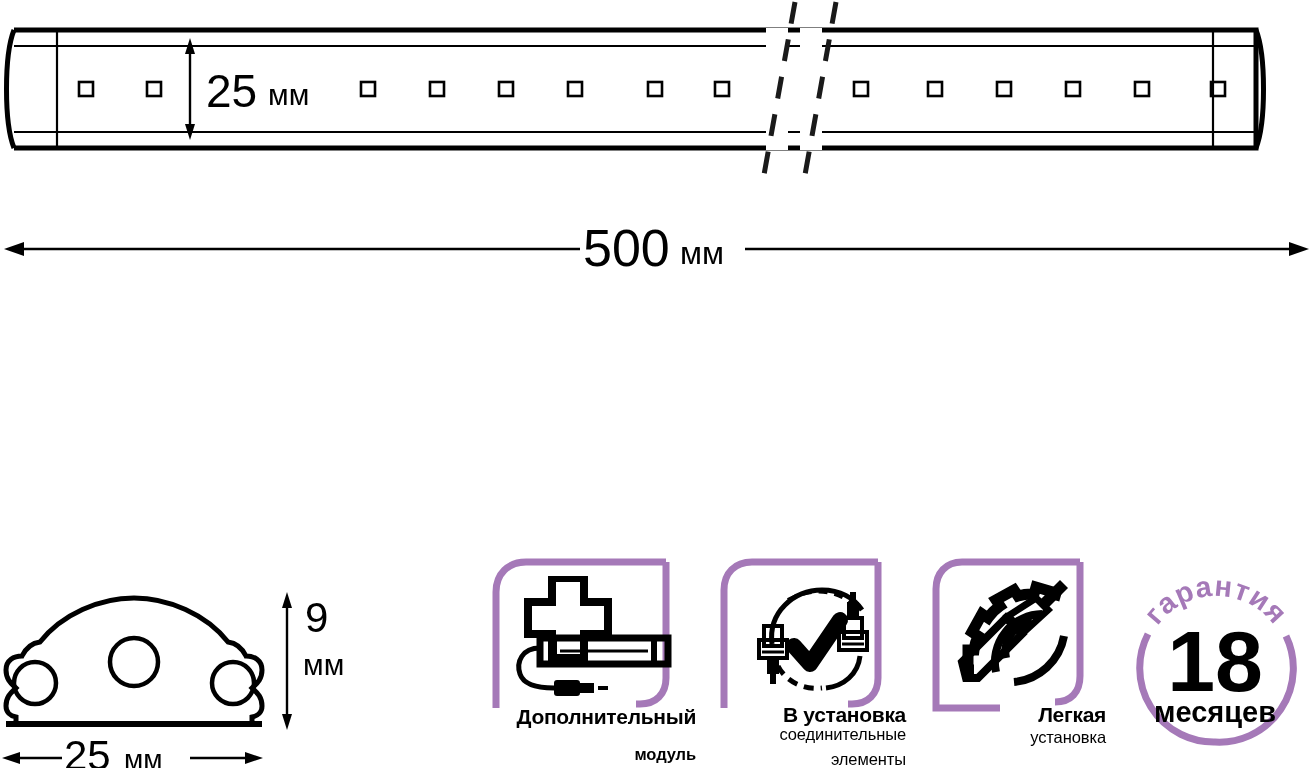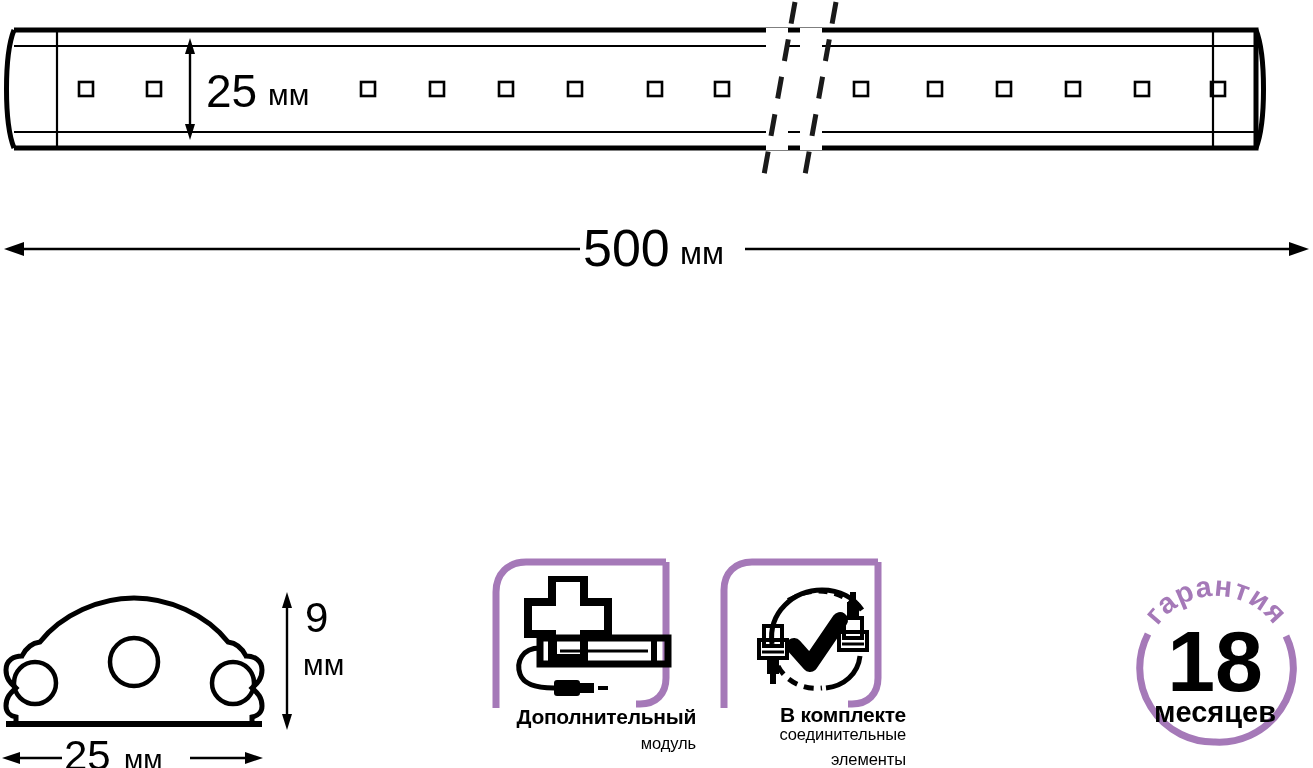--- a/index.html
+++ b/index.html
@@ -212,21 +212,21 @@
         <line x1="50" y1="75" x2="138" y2="75" stroke="#000" stroke-width="3"></line>
 
         <path d="M 30 72 C 12 72, 6 86, 10 98 C 14 110, 30 112, 44 112" fill="none" stroke="#000" stroke-width="5"></path>
 
         <rect x="44" y="104" width="26" height="16" rx="3" fill="#000"></rect>
         <rect x="70" y="107" width="14" height="10" fill="#000"></rect>
         <line x1="88" y1="112" x2="98" y2="112" stroke="#000" stroke-width="4"></line>
       </svg>
       <div class="feature-caption" style="top:150px;">
         <div class="feature-title">Дополнительный</div>
-        <div class="feature-sub" style="margin-top:8px;">модуль</div>
+        <div class="feature-sub" style="margin-top:19px;font-weight:bold;">модуль</div>
       </div>
     </div>
 
     <div class="feature" id="feature-2">
       <svg class="feature-frame" width="190" height="160" viewBox="0 0 190 160">
         <path d="M 162 6 L 36 6 C 19 6, 8 17, 8 34 L 8 152" fill="none" stroke="#A579B8" stroke-width="7"></path>
         <path d="M 162 6 L 162 122 C 162 138, 152 148, 136 148 L 132 148" fill="none" stroke="#A579B8" stroke-width="7"></path>
       </svg>
       <svg class="feature-glyph" style="left:26px; top:22px;" width="140" height="118" viewBox="0 0 140 118">
 
@@ -251,26 +251,57 @@
           <rect x="97" y="54" width="28" height="18" fill="none" stroke="#000" stroke-width="4"></rect>
           <line x1="100" y1="60" x2="122" y2="60" stroke="#000" stroke-width="3"></line>
           <line x1="100" y1="66" x2="122" y2="66" stroke="#000" stroke-width="3"></line>
           <rect x="105" y="24" width="12" height="16" fill="#000"></rect>
           <rect x="108" y="14" width="6" height="10" fill="#000"></rect>
         </g>
 
         <path d="M 52 68 L 68 86 L 98 42" fill="none" stroke="#000" stroke-width="16" stroke-linecap="round" stroke-linejoin="round"></path>
       </svg>
       <div class="feature-caption" style="top:148px;">
-        <div class="feature-title">В комплекте</div>
+        <div class="feature-title">В установка</div>
         <div class="feature-sub" style="margin-top:1px;">соединительные</div>
         <div class="feature-sub" style="margin-top:8px;">элементы</div>
       </div>
     </div>
 
+    <div class="feature" id="feature-3">
+      <svg class="feature-frame" width="178" height="160" viewBox="0 0 178 160">
+        <path d="M 152 6 L 34 6 C 18 6, 8 17, 8 33 L 8 152 L 72 152" fill="none" stroke="#A579B8" stroke-width="7"></path>
+        <path d="M 152 6 L 152 120 C 152 136, 143 146, 127 146" fill="none" stroke="#A579B8" stroke-width="7"></path>
+      </svg>
+      <svg class="feature-glyph" style="left:20px; top:18px;" width="140" height="122" viewBox="0 0 140 122">
+
+        <path d="M 26 96
+                 L 20 96 L 20 76 L 26 76
+                 A 46 46 0 0 1 30 62
+                 L 24 58 L 34 40 L 40 44
+                 A 46 46 0 0 1 52 32
+                 L 48 26 L 66 16 L 70 22
+                 A 46 46 0 0 1 86 20
+                 L 88 13 L 108 19 L 106 26" fill="none" stroke="#000" stroke-width="11" stroke-linejoin="miter"></path>
+
+        <path d="M 58 84 A 30 30 0 0 1 84 48" fill="none" stroke="#000" stroke-width="8"></path>
+        <path d="M 48 98 A 48 48 0 0 1 94 40" fill="none" stroke="#000" stroke-width="8"></path>
+        <path d="M 66 108 A 56 56 0 0 0 116 62" fill="none" stroke="#000" stroke-width="8"></path>
+
+        <g>
+          <path d="M 18 104 L 14 88 L 58 44 L 74 60 L 30 104 Z" fill="none" stroke="#000" stroke-width="8"></path>
+          <path d="M 60 42 L 76 58 L 100 36 L 88 24 Z" fill="none" stroke="#000" stroke-width="7"></path>
+          <path d="M 92 26 L 112 6 L 120 14 L 100 34 Z" fill="#000"></path>
+        </g>
+      </svg>
+      <div class="feature-caption" style="top:148px;">
+        <div class="feature-title">Легкая</div>
+        <div class="feature-sub" style="margin-top:4px;">установка</div>
+      </div>
+    </div>
 
     <div class="feature" id="warranty">
       <svg id="warranty-svg" width="195" height="205" viewBox="0 0 195 205">
         <defs>
           <path id="arcpath" d="M 26 112 A 72 72 0 0 1 170 112"></path>
         </defs>
 
         <path d="M 30 78 A 74 74 0 0 0 97 186 A 74 74 0 0 0 168 80" fill="none" stroke="#A579B8" stroke-width="7"></path>
 
         <text font-family="Liberation Sans, sans-serif" font-size="29" font-weight="bold" fill="#A579B8" letter-spacing="1">

